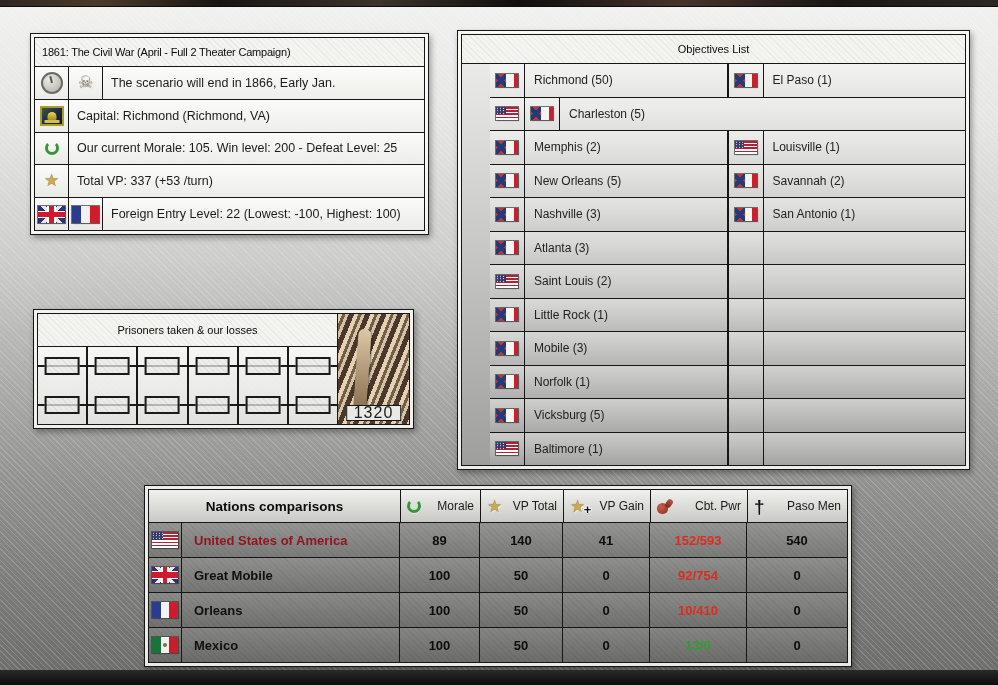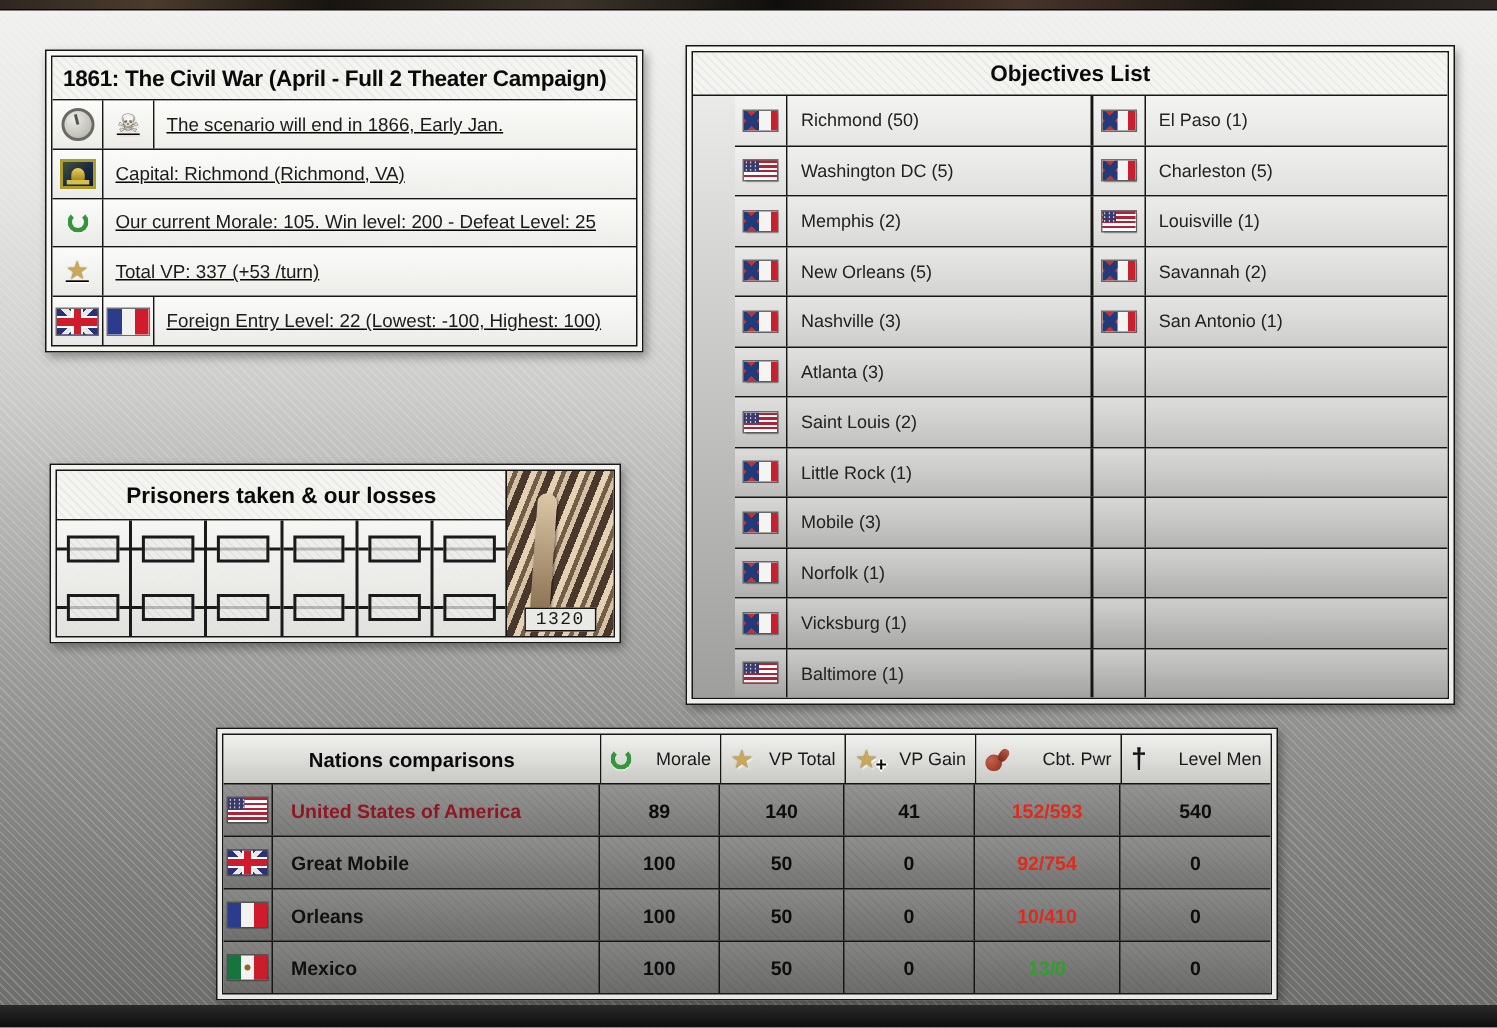--- a/index.html
+++ b/index.html
@@ -27,28 +27,28 @@
     box-shadow:2px 3px 6px rgba(0,0,0,0.35);
   }
   .panel-inner{
     border:1px solid #161616;height:100%;box-sizing:border-box;
     display:flex;flex-direction:column;overflow:hidden;
   }
   .hx{background-image:repeating-linear-gradient(45deg,rgba(0,0,0,0.045) 0 1px,transparent 1px 4px);}
   .title-bar{
     background:linear-gradient(#fdfdfb,#ececе9);
     background-color:#f4f4f1;
-    font-weight:bold;font-size:15px;color:#0a0a0a;
+    font-weight:normal;font-size:11px;color:#0a0a0a;
     display:flex;align-items:center;flex:0 0 auto;
     border-bottom:1px solid #161616;
   }
   
   #scenario-panel{left:30px;top:33px;width:391px;height:194px;}
   #scenario-panel .title-bar{height:28px;padding-left:7px;letter-spacing:-0.2px;}
-  .scn-row{flex:1;display:flex;min-height:0;text-decoration:underline;}
+  .scn-row{flex:1;display:flex;min-height:0;}
   .scn-row + .scn-row{border-top:1px solid #161616;}
   .scn-icon-cell{
     width:33px;flex:0 0 33px;border-right:1px solid #161616;
     display:flex;align-items:center;justify-content:center;
     background:linear-gradient(rgba(255,255,255,0.55),rgba(0,0,0,0.05));
   }
   .scn-text-cell{
     flex:1;display:flex;align-items:center;padding-left:8px;
     font-size:12.5px;color:#1b1b1b;
     background:linear-gradient(rgba(255,255,255,0.5),rgba(0,0,0,0.04));
@@ -76,21 +76,21 @@
       repeating-linear-gradient(112deg,rgba(235,215,185,0.95) 0 4px,rgba(120,95,70,0.65) 4px 7px,rgba(225,205,175,0.9) 7px 10px,rgba(70,52,40,0.9) 10px 15px);
   }
   .pris-photo::before{
     content:'';position:absolute;left:26%;top:14%;width:13px;height:72%;
     background:linear-gradient(#dcc7a7,#8a7152);border-radius:6px 6px 2px 2px;
     transform:rotate(4deg);box-shadow:1px 1px 2px rgba(0,0,0,0.55);
   }
   .pris-count{
     position:absolute;left:50%;transform:translateX(-50%);bottom:3px;
     background:#e9e9e5;border:1px solid #161616;padding:0 7px;
-    font-family:Liberation Mono, monospace;font-size:12px;color:#1a1a1a;letter-spacing:1px;line-height:14px;
+    font-family:Liberation Sans, sans-serif;font-size:16px;color:#1a1a1a;letter-spacing:1px;line-height:14px;
   }
   
   #objectives-panel{left:457px;top:30px;width:505px;height:432px;}
   #objectives-panel .title-bar{height:28px;justify-content:center;}
   .obj-body{flex:1;display:flex;flex-direction:column;background:linear-gradient(#eAeAe8,#9e9e9c);padding-left:28px;}
   .obj-row{flex:1;display:flex;min-height:0;}
   .obj-row + .obj-row{border-top:1px solid #161616;}
   .obj-flag{
     width:34px;flex:0 0 34px;border-right:1px solid #161616;
     display:flex;align-items:center;justify-content:center;
@@ -299,21 +299,20 @@
           <div class="obj-text hx mid">Richmond (50)</div>
           <div class="obj-flag hx">
             <span class="flag flag-sm flag-csa"></span>
           </div>
           <div class="obj-text hx">El Paso (1)</div>
         </div>
         <div class="obj-row">
           <div class="obj-flag hx">
             <span class="flag flag-sm flag-usa"></span>
           </div>
-          <div class="obj-text hx mid">Washington DC (5)</div>
           <div class="obj-flag hx">
             <span class="flag flag-sm flag-csa"></span>
           </div>
           <div class="obj-text hx">Charleston (5)</div>
         </div>
         <div class="obj-row">
           <div class="obj-flag hx">
             <span class="flag flag-sm flag-csa"></span>
           </div>
           <div class="obj-text hx mid">Memphis (2)</div>
@@ -379,21 +378,21 @@
             <span class="flag flag-sm flag-csa"></span>
           </div>
           <div class="obj-text hx mid">Norfolk (1)</div>
           <div class="obj-flag hx"></div>
           <div class="obj-text hx"></div>
         </div>
         <div class="obj-row">
           <div class="obj-flag hx">
             <span class="flag flag-sm flag-csa"></span>
           </div>
-          <div class="obj-text hx mid">Vicksburg (1)</div>
+          <div class="obj-text hx mid">Vicksburg (5)</div>
           <div class="obj-flag hx"></div>
           <div class="obj-text hx"></div>
         </div>
         <div class="obj-row">
           <div class="obj-flag hx">
             <span class="flag flag-sm flag-usa"></span>
           </div>
           <div class="obj-text hx mid">Baltimore (1)</div>
           <div class="obj-flag hx"></div>
           <div class="obj-text hx"></div>
@@ -418,21 +417,21 @@
         <div class="nat-hcell nat-h-col hx c-vpgain">
           <span class="icon icon-star icon-star-plus"></span>
           <span>VP Gain</span>
         </div>
         <div class="nat-hcell nat-h-col hx c-cbt">
           <span class="icon icon-bicep"></span>
           <span>Cbt. Pwr</span>
         </div>
         <div class="nat-hcell nat-h-col hx c-lost">
           <span class="icon icon-cross"></span>
-          <span>Level Men</span>
+          <span>Paso Men</span>
         </div>
       </div>
     <div id="nat-body" class="nat-body">
         <div class="nat-row">
           <div class="nat-cell nat-flag">
             <span class="flag flag-usa"></span>
           </div>
           <div class="nat-cell nat-name" style="color: rgb(143, 23, 34);">United States of America</div>
           <div class="nat-cell nat-val c-morale">89</div>
           <div class="nat-cell nat-val c-vptotal">140</div>

